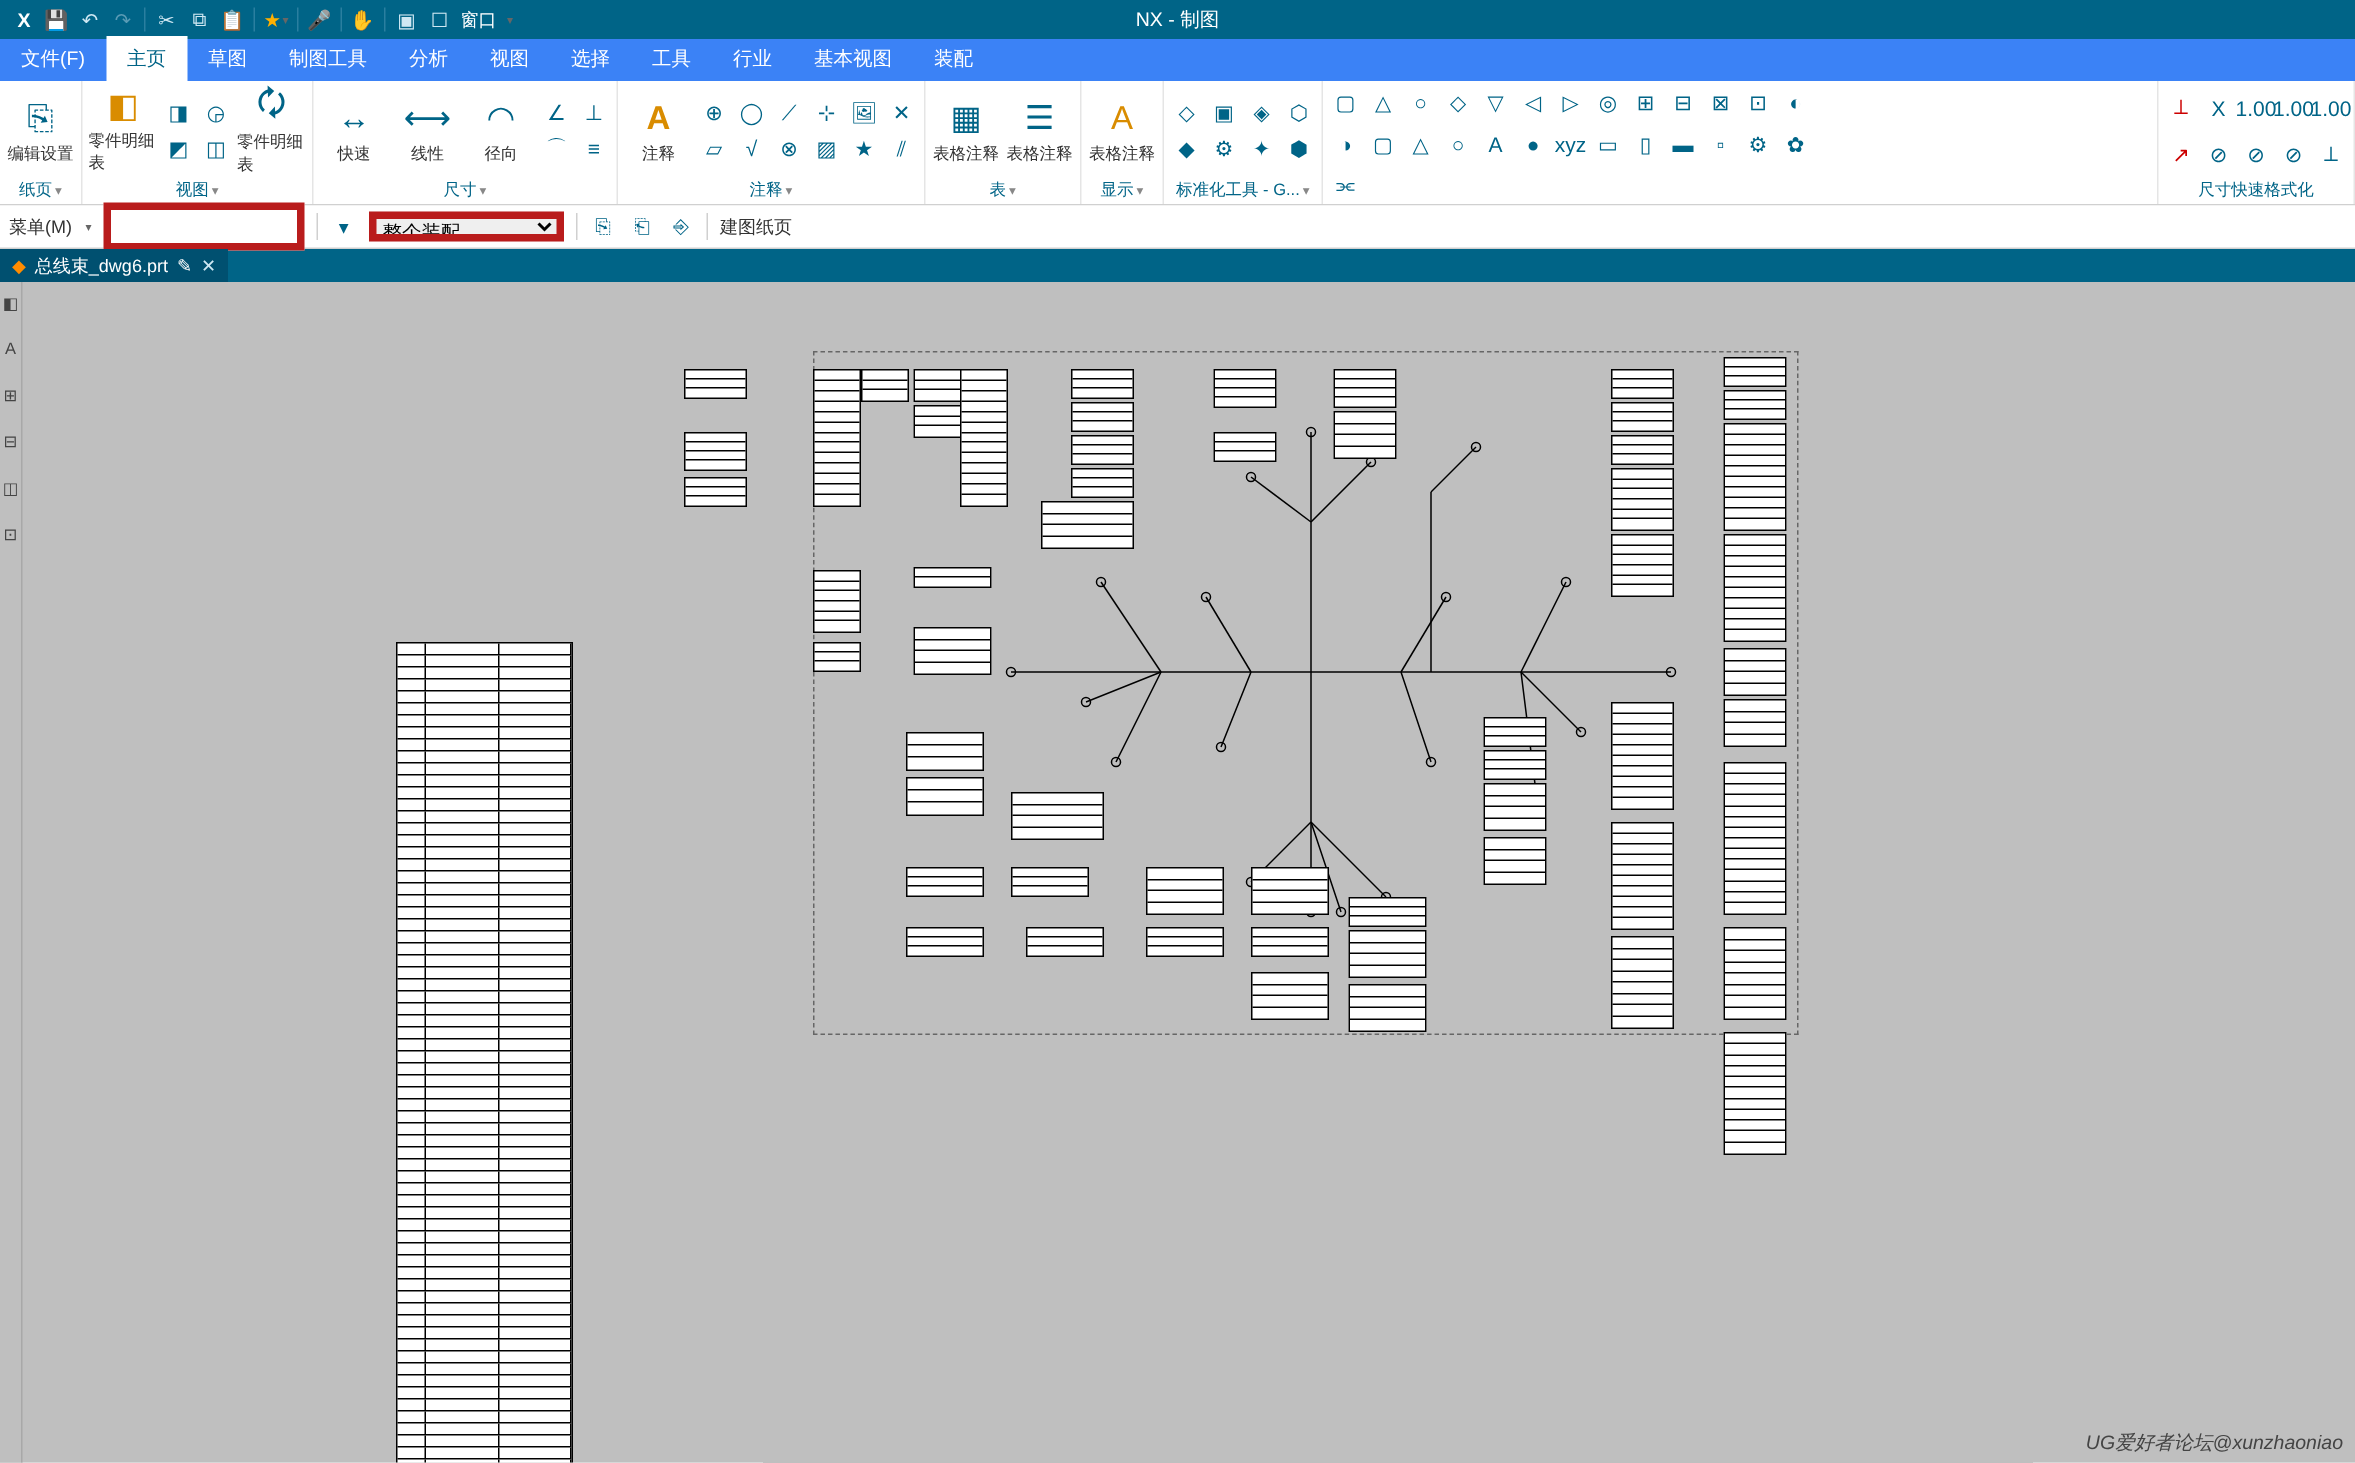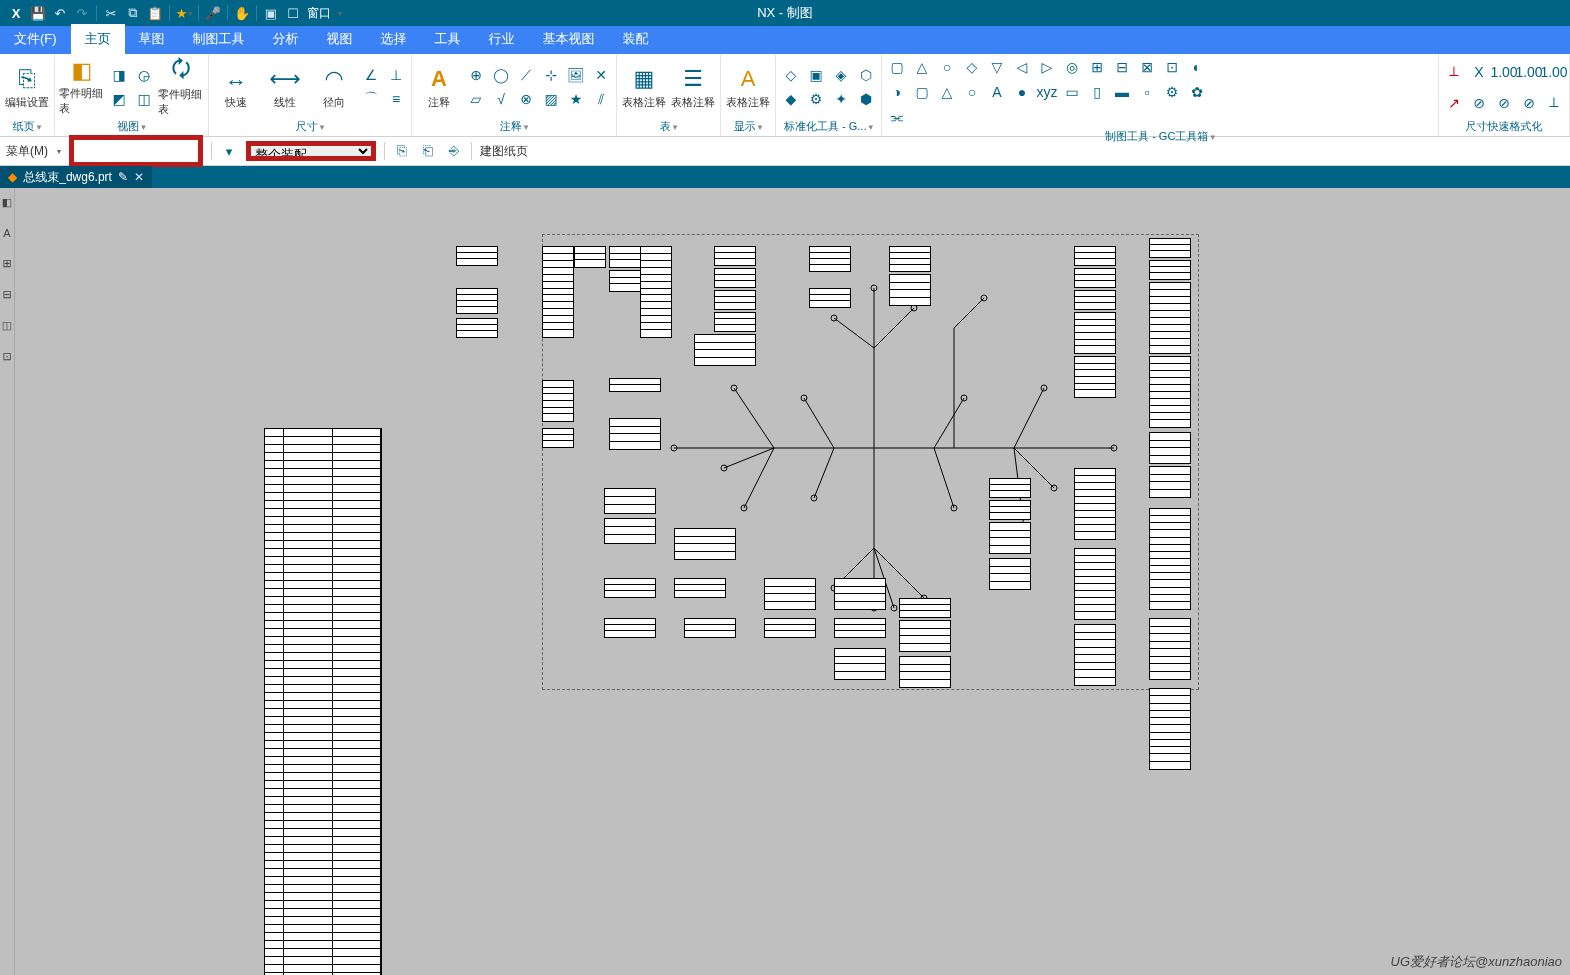--- a/index.html
+++ b/index.html
@@ -250,21 +250,20 @@
         <div class="rb-btn-s">●</div>
         <div class="rb-btn-s">xyz</div>
         <div class="rb-btn-s">▭</div>
         <div class="rb-btn-s">▯</div>
         <div class="rb-btn-s">▬</div>
         <div class="rb-btn-s">▫</div>
         <div class="rb-btn-s">⚙</div>
         <div class="rb-btn-s">✿</div>
         <div class="rb-btn-s">⫘</div>
     </div>
-    <div class="caption"><span>制图工具 - GC工具箱</span><span class="dd">▾</span></div>
   </div>
 
   <div class="group">
     <div class="row">
       <div class="rb-btn-s" style="color:#c00;">⟂</div>
       <div class="rb-btn-s">X</div>
       <div class="rb-btn-s">1.00</div>
       <div class="rb-btn-s">1.00</div>
       <div class="rb-btn-s">1.00</div>
     </div>

